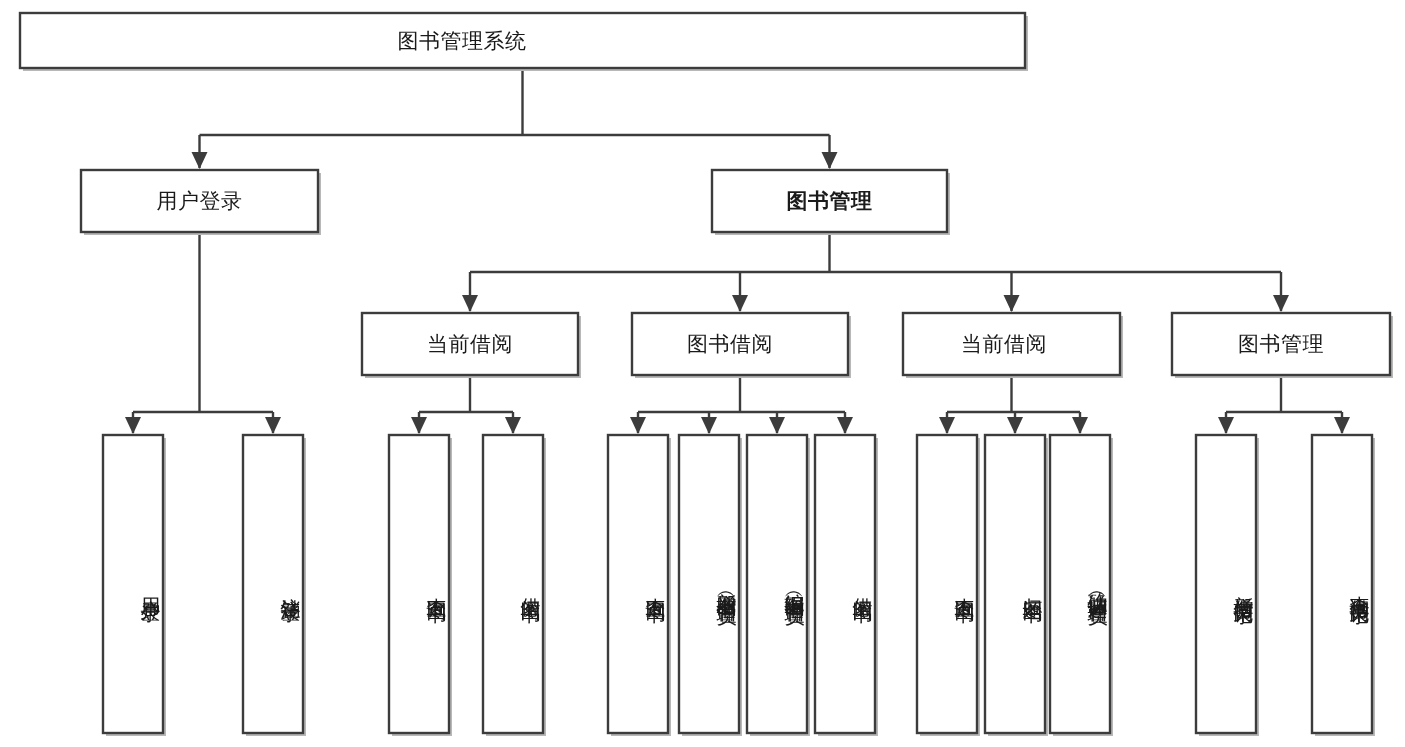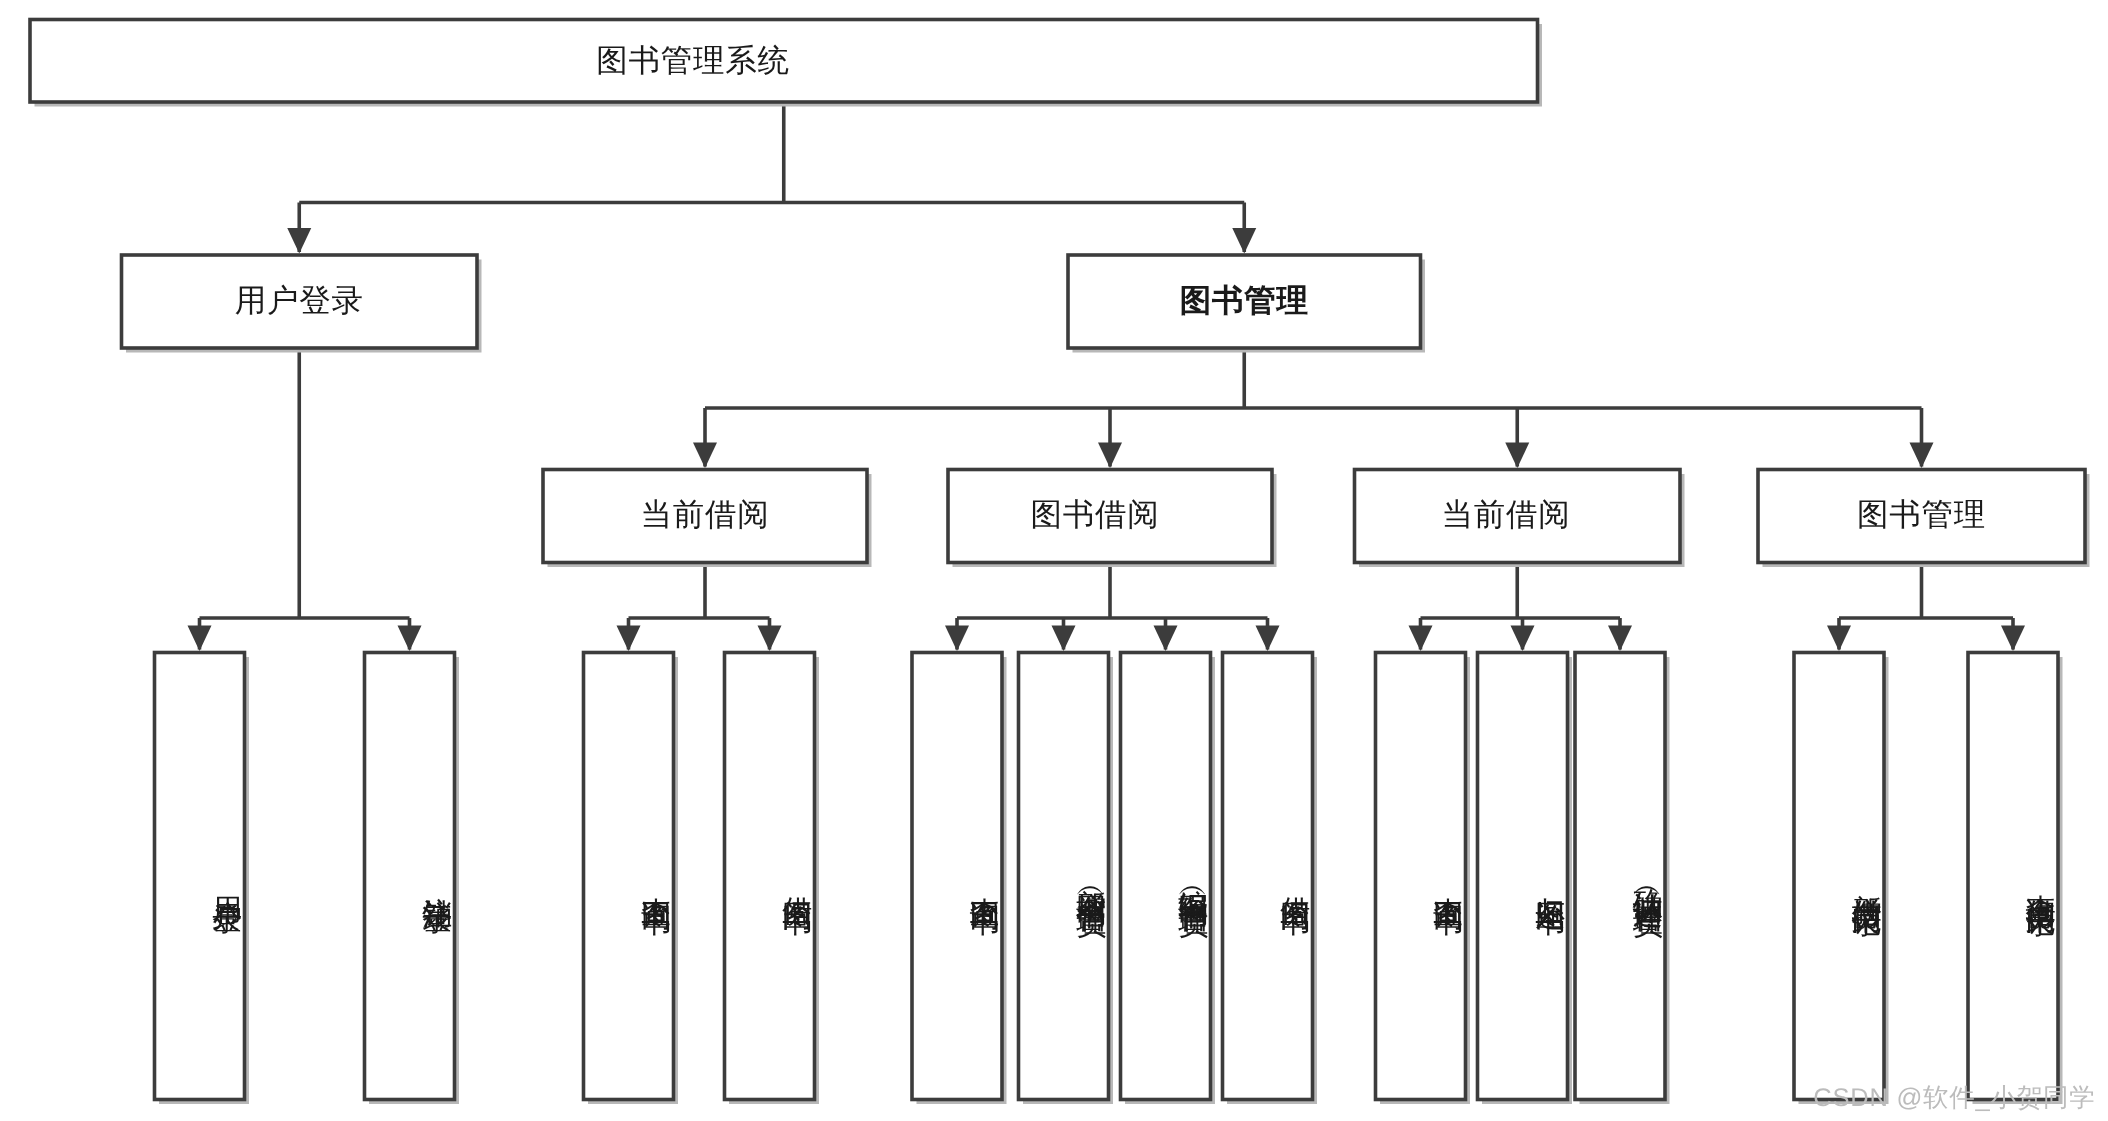--- a/index.html
+++ b/index.html
@@ -195,14 +195,13 @@
       <div class="node-label vertical" style="left: 679px; top: 435px; width: 60px; height: 298px;">新增图书（管理员）</div>
       <div class="node-label vertical" style="left: 747px; top: 435px; width: 60px; height: 298px;">编辑图书（管理员）</div>
       <div class="node-label vertical" style="left: 815px; top: 435px; width: 60px; height: 298px;">借阅图书</div>
       <div class="node-label vertical" style="left: 917px; top: 435px; width: 60px; height: 298px;">查询图书</div>
       <div class="node-label vertical" style="left: 985px; top: 435px; width: 60px; height: 298px;">归还图书</div>
       <div class="node-label vertical" style="left: 1050px; top: 435px; width: 60px; height: 298px;">确认归还（管理员）</div>
       <div class="node-label vertical" style="left: 1196px; top: 435px; width: 60px; height: 298px;">新增借阅记录</div>
       <div class="node-label vertical" style="left: 1312px; top: 435px; width: 60px; height: 298px;">查询借阅记录</div>
     </div>
 
-  <div class="watermark">CSDN @软件_小贺同学</div>
 </div>
 
 </body></html>

